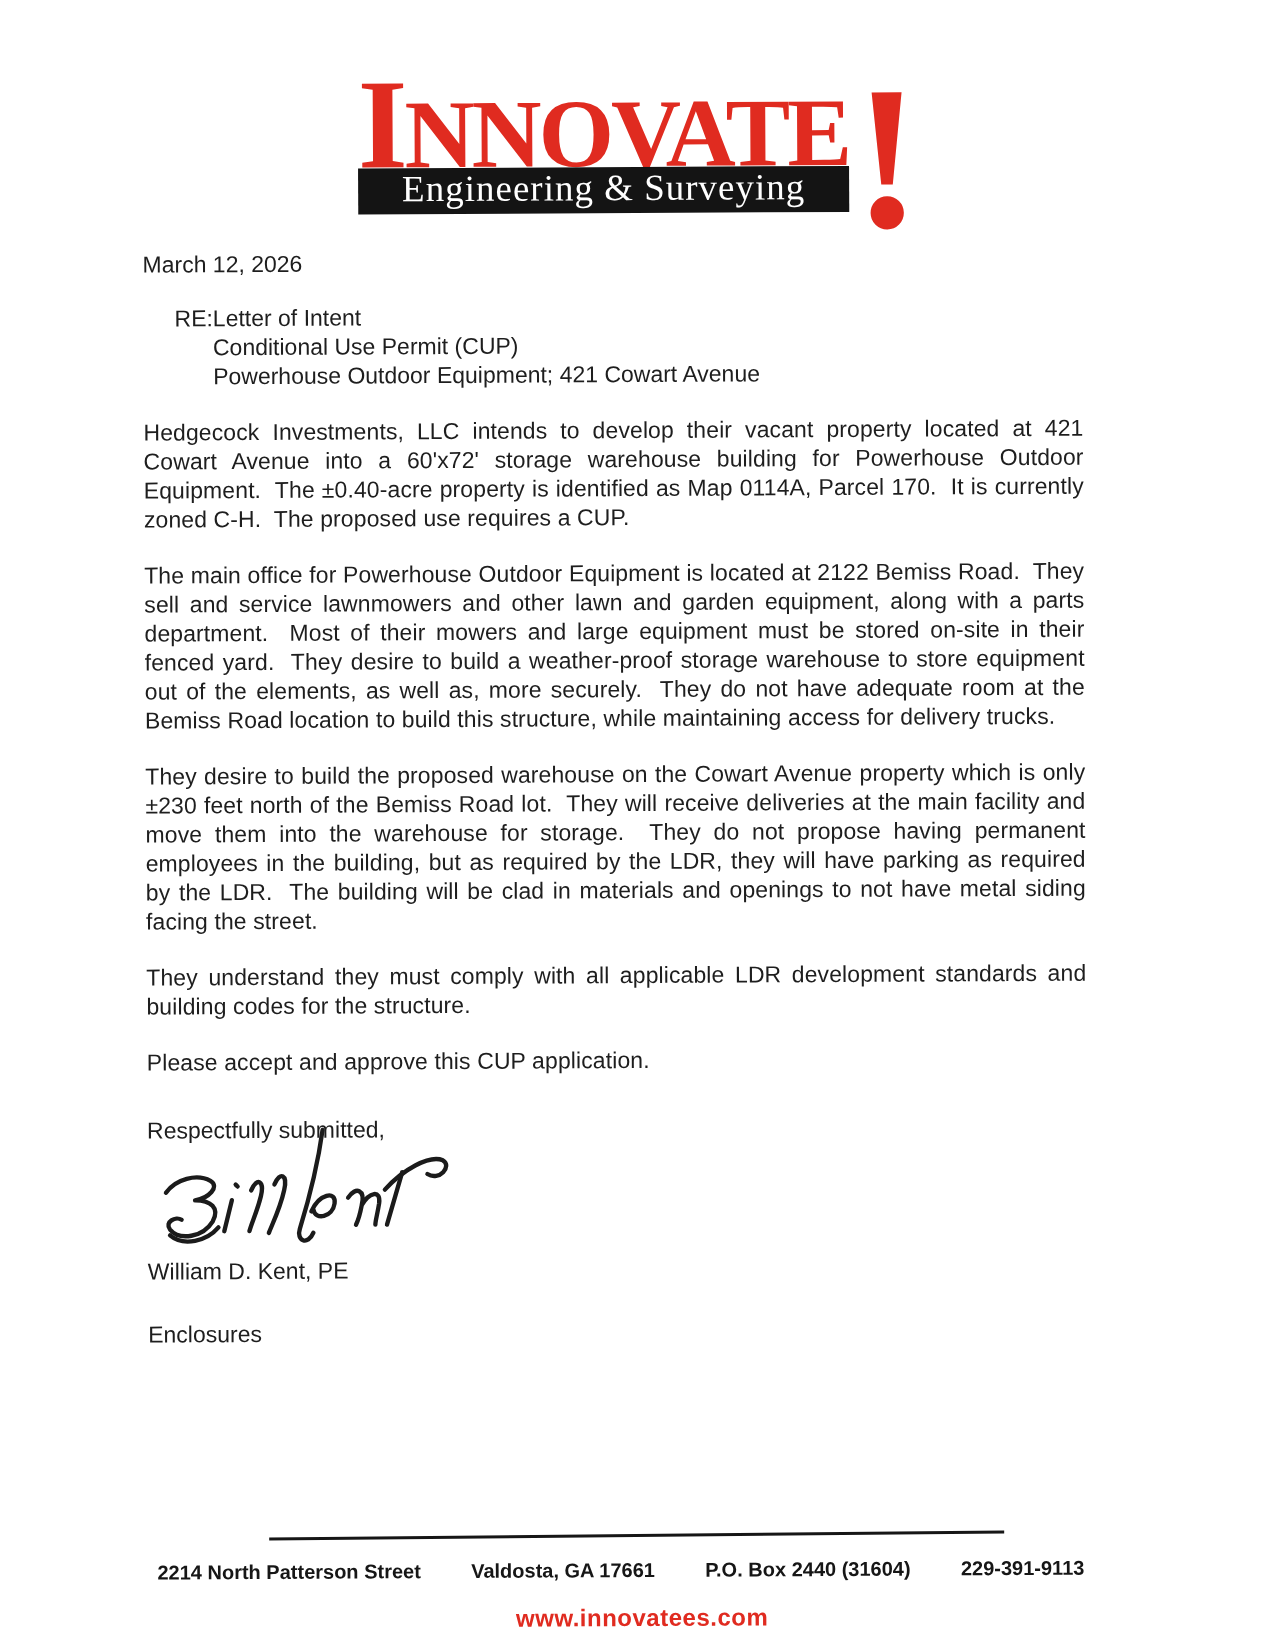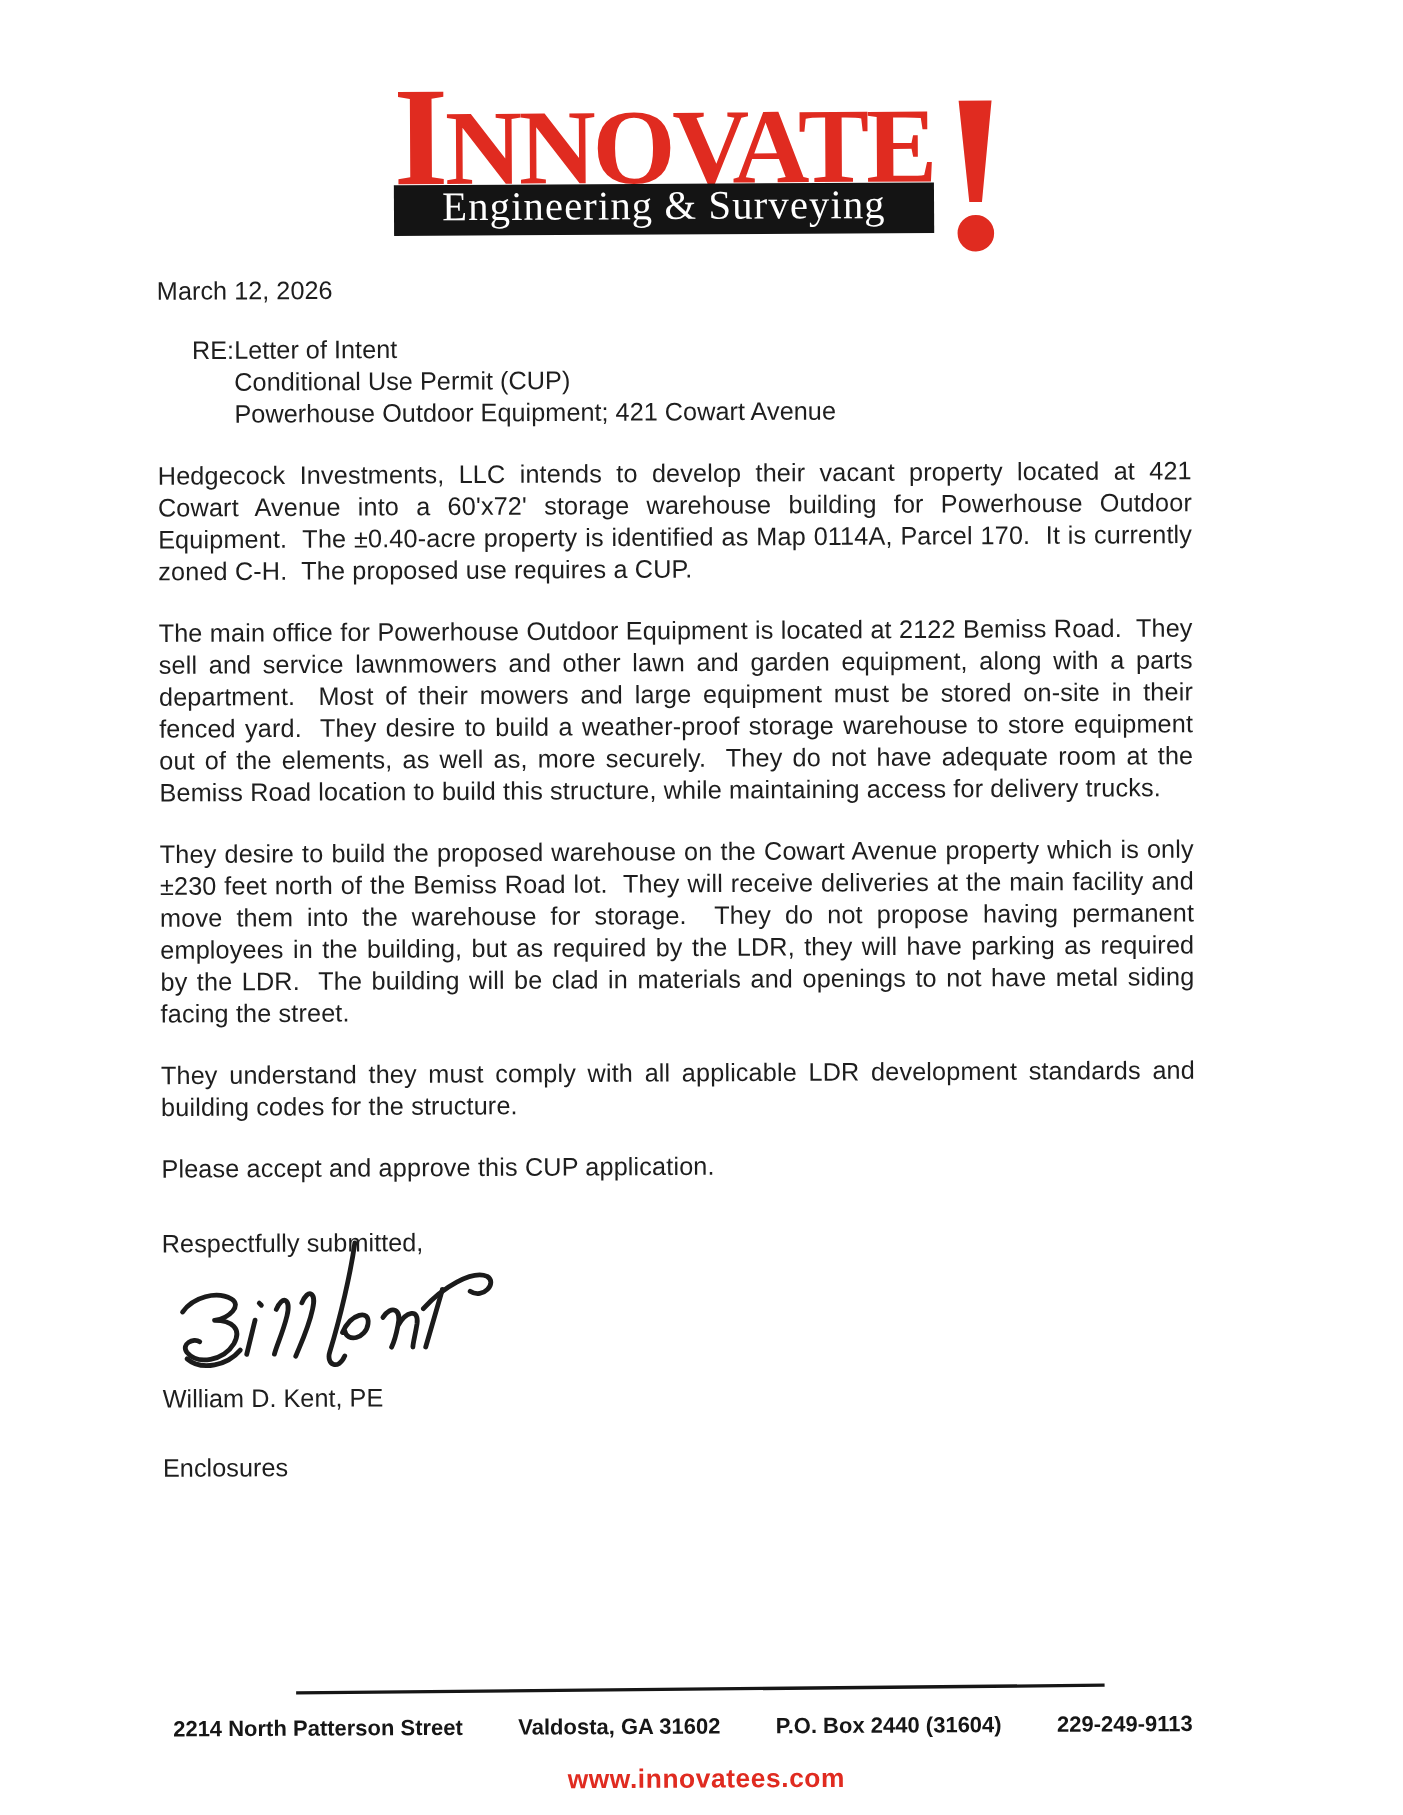--- a/index.html
+++ b/index.html
@@ -106,21 +106,21 @@
       </svg>
     </div>
 
     <div class="signer-name">William D. Kent, PE</div>
     <div class="enclosures-line">Enclosures</div>
 
     <div class="footer">
       <div class="footer-rule"></div>
       <div class="footer-row">
         <span>2214 North Patterson Street</span>
-        <span>Valdosta, GA 31602</span>
+        <span>Valdosta, GA 17661</span>
         <span>P.O. Box 2440 (31604)</span>
-        <span>229-249-9113</span>
+        <span>229-391-9113</span>
       </div>
       <div class="website-line">www.innovatees.com</div>
     </div>
 
   </div>
 </div>
 
 </body></html>

